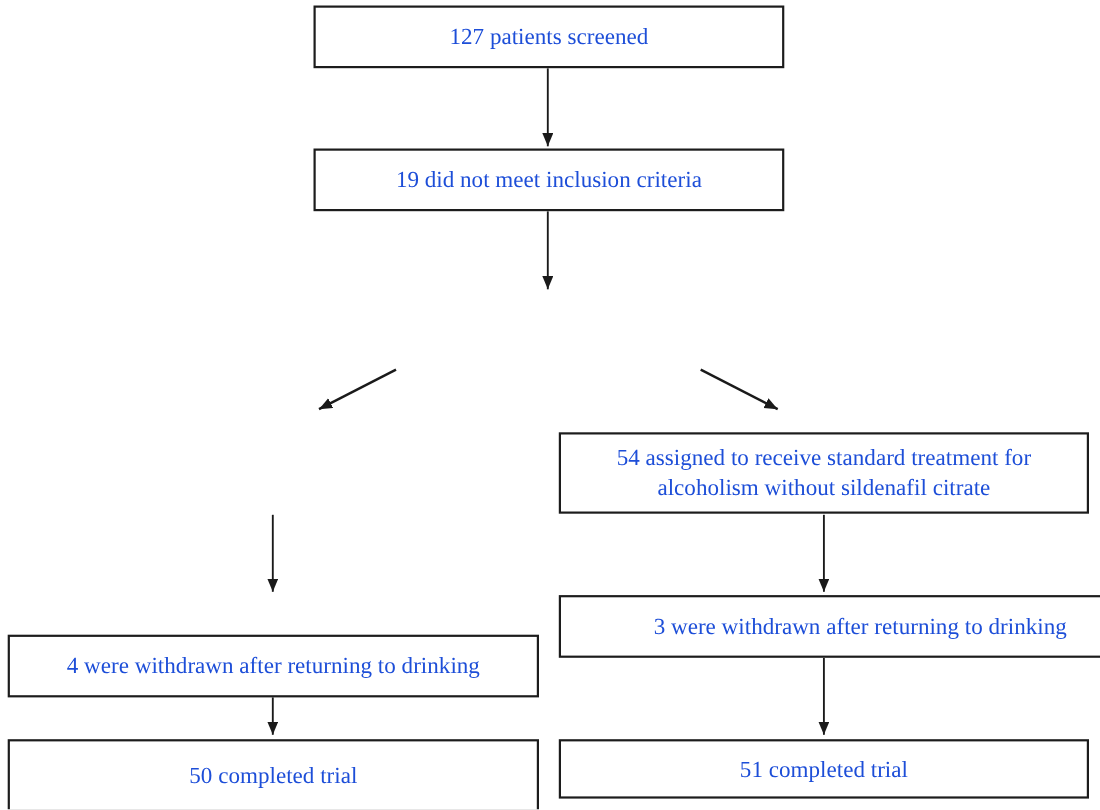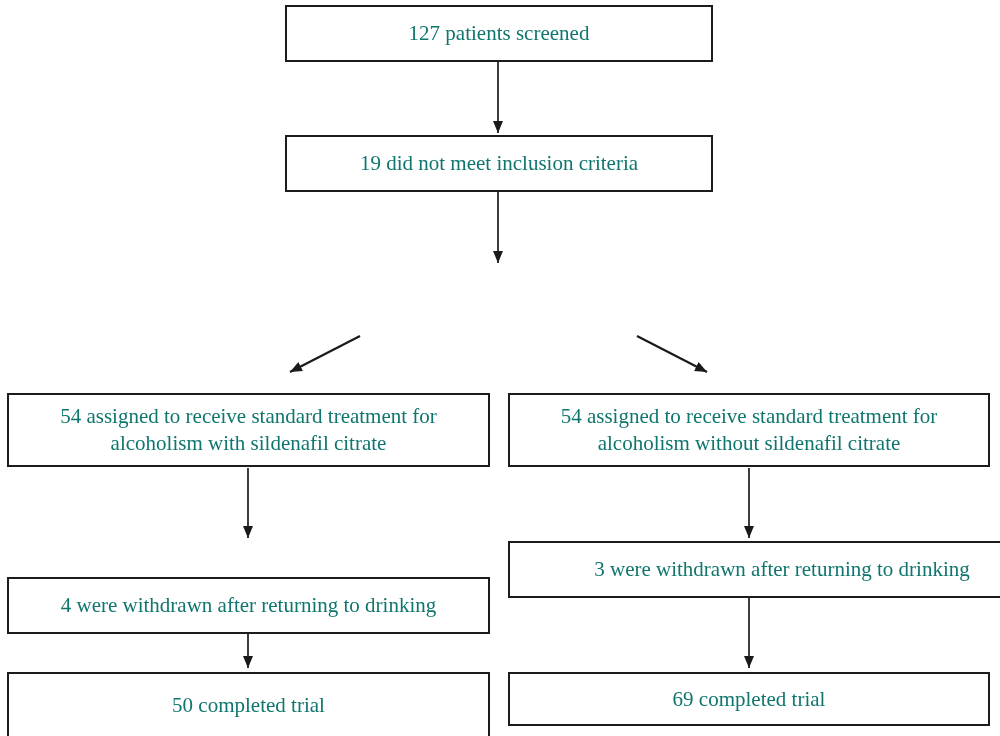--- a/index.html
+++ b/index.html
@@ -6,21 +6,21 @@
     margin: 0;
     padding: 0;
     background: #ffffff;
   }
   #canvas {
     position: relative;
     width: 1000px;
     height: 736px;
     background: #ffffff;
     font-family: "Liberation Serif", "DejaVu Serif", serif;
-    color: #0f766e;
+    color: #1d4ed8;
     overflow: hidden;
   }
   .node {
     position: absolute;
     box-sizing: border-box;
     display: flex;
     align-items: center;
     justify-content: center;
     text-align: center;
     font-size: 21px;
@@ -73,37 +73,34 @@
 
   <div class="node box" style="left:285px; top:5px; width:428px; height:57px;">
     <span class="node-label">127 patients screened</span>
   </div>
 
   <div class="node box" style="left:285px; top:135px; width:428px; height:57px;align-items:center;">
     <span class="node-label">19 did not meet inclusion criteria</span>
   </div>
 
 
-  <div class="node box wrap2" style="left:7px; top:393px; width:483px; height:74px;">
-    <span class="node-label">54 assigned to receive standard treatment for alcoholism with sildenafil citrate</span>
-  </div>
 
   <div class="node box wrap2" style="left:508px; top:393px; width:482px; height:74px;">
     <span class="node-label">54 assigned to receive standard treatment for alcoholism without sildenafil citrate</span>
   </div>
 
   <div class="node box" style="left:7px; top:541px; width:483px; height:57px;margin-top:36px;">
     <span class="node-label">4 were withdrawn after returning to drinking</span>
   </div>
 
   <div class="node box" style="left:508px; top:541px; width:548px; height:57px;">
     <span class="node-label">3 were withdrawn after returning to drinking</span>
   </div>
 
   <div class="node box" style="left:7px; top:672px; width:483px; height:66px;">
     <span class="node-label">50 completed trial</span>
   </div>
 
   <div class="node box" style="left:508px; top:672px; width:482px; height:54px;">
-    <span class="node-label">69 completed trial</span>
+    <span class="node-label">51 completed trial</span>
   </div>
 
 </div>
 
 </body></html>

